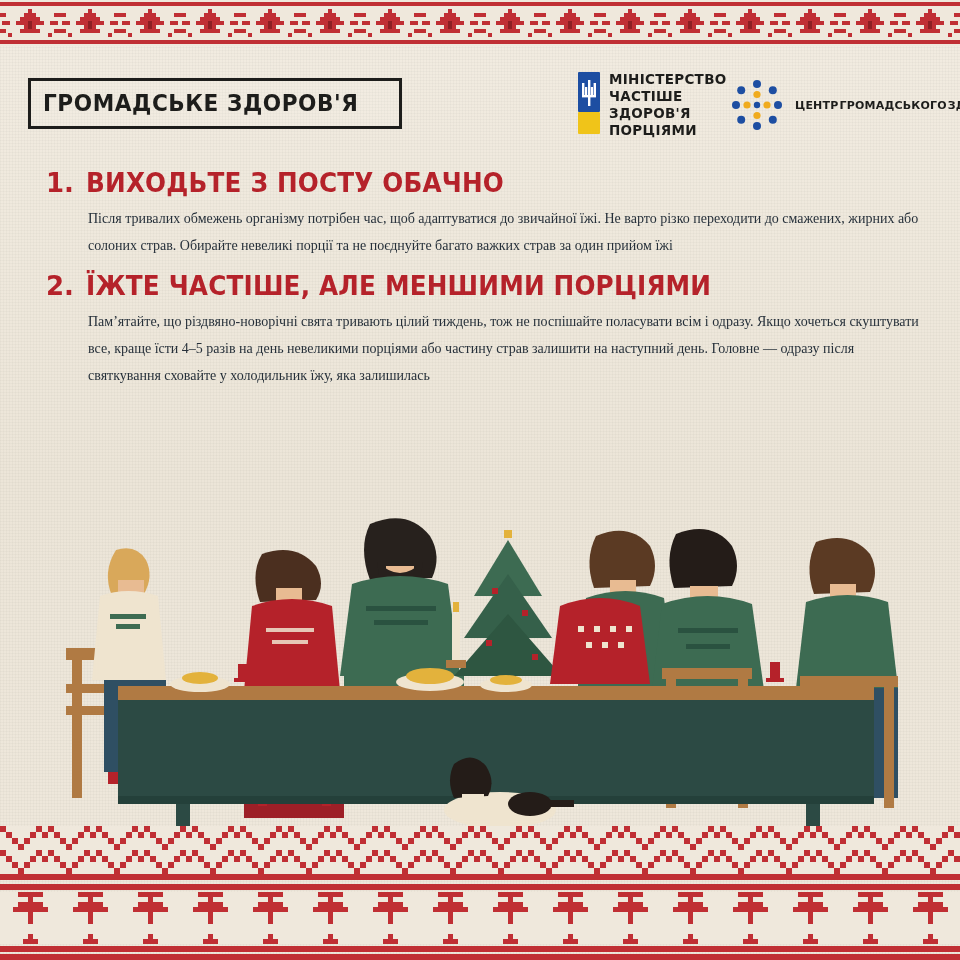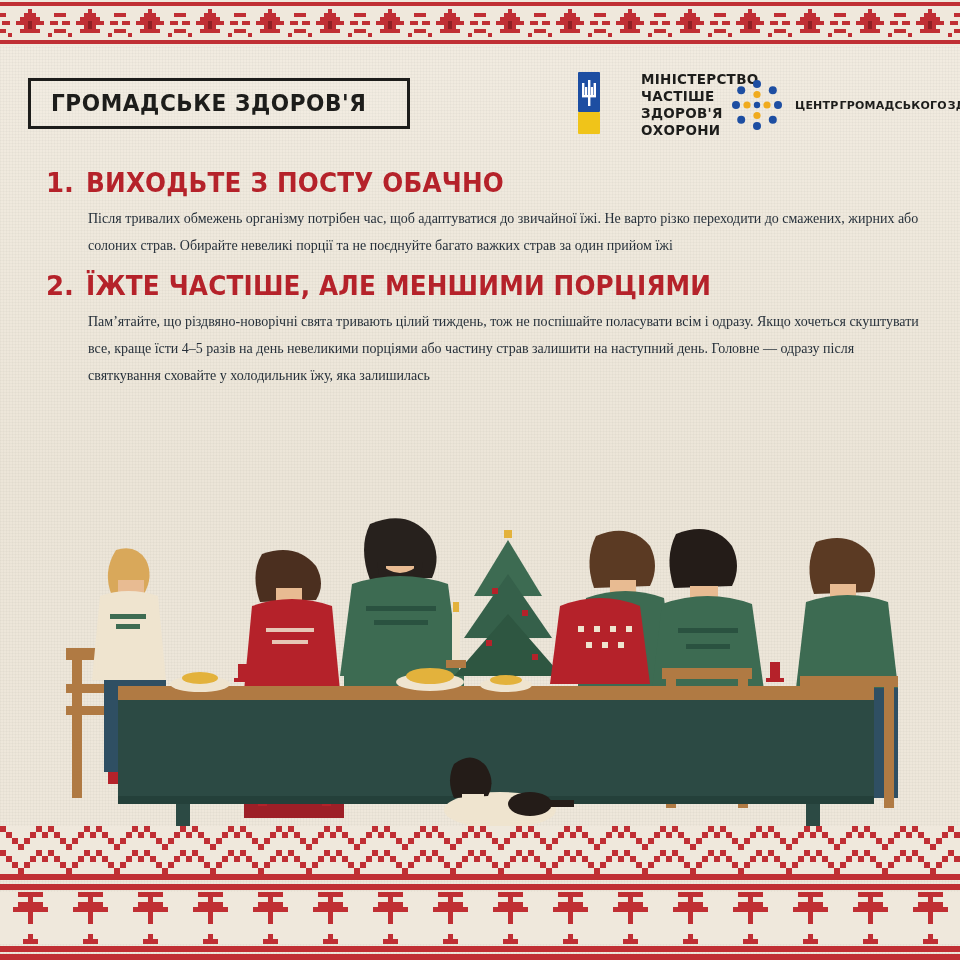--- a/index.html
+++ b/index.html
@@ -45,21 +45,21 @@
   .header {
     position: absolute;
     left: 0; top: 60px;
     width: 960px;
     height: 96px;
   }
   .brand-box {
     position: absolute;
     left: 28px; top: 18px;
     border: 3px solid #1d1d1b;
-    padding: 9px 20px 10px 20px;
+    padding: 9px 20px 10px 12px;
     background: rgba(255,255,255,0.08);
   }
   .brand-box .brand-text {
     font-family: "DejaVu Sans", sans-serif;
     font-weight: bold;
     font-size: 23px;
     letter-spacing: 0.6px;
     color: #1d1d1b;
     white-space: nowrap;
     transform: scaleX(0.94);
@@ -85,21 +85,20 @@
     gap: 2px;
   }
   .moz-lines span {
     font-family: "DejaVu Sans", sans-serif;
     font-weight: bold;
     font-size: 13.5px;
     letter-spacing: 0.3px;
     color: #1d1d1b;
     line-height: 15px;
     white-space: nowrap;
-    margin-left: 32px;
   }
 
   .cgz {
     position: absolute;
     left: 730px; top: 18px;
     display: flex;
     align-items: center;
     gap: 11px;
   }
   .cgz-lines {
@@ -221,21 +220,21 @@
           <rect x="15.6" y="11" width="2.4" height="14"></rect>
           <rect x="4" y="23" width="14" height="2.4"></rect>
           <rect x="7" y="15" width="2.2" height="10"></rect>
           <rect x="12.8" y="15" width="2.2" height="10"></rect>
         </g>
       </svg>
       <div class="moz-lines">
         <span>МІНІСТЕРСТВО</span>
         <span>ЧАСТІШЕ</span>
         <span>ЗДОРОВ'Я</span>
-        <span>ОХОРОНИ</span>
+        <span>ПОРЦІЯМИ</span>
       </div>
     </div>
 
     <div class="cgz">
       <svg width="54" height="54" viewBox="0 0 54 54">
         <g fill="#1d4ea2">
           <circle cx="27" cy="6" r="4"></circle>
           <circle cx="42.8" cy="12.2" r="4"></circle>
           <circle cx="48" cy="27" r="4"></circle>
           <circle cx="42.8" cy="41.8" r="4"></circle>

